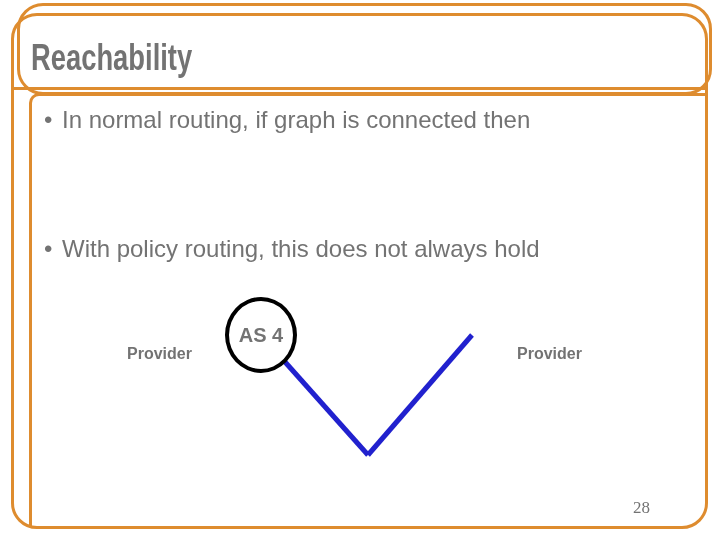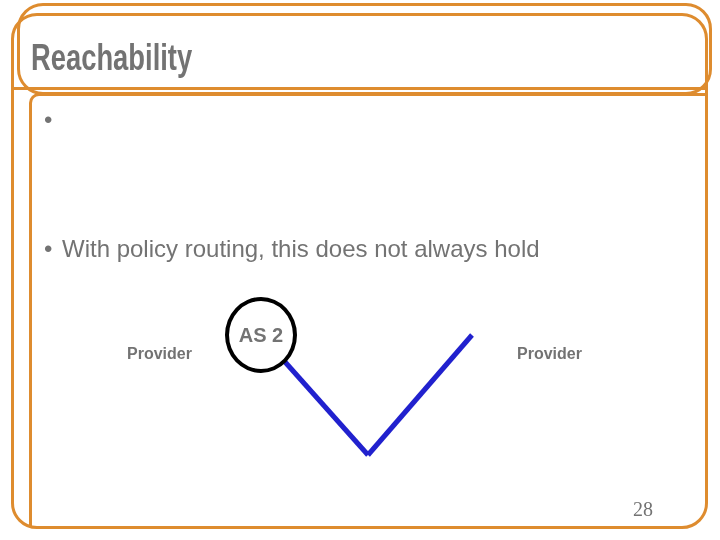--- a/index.html
+++ b/index.html
@@ -53,55 +53,56 @@
   .n-as2{left:333px;top:417px;width:70px;height:76px;}
   .role-label{
     position:absolute;z-index:10;font-size:16px;font-weight:bold;
     line-height:20px;white-space:nowrap;margin-top:19px;
   }
   .r-provider-left{left:127px;top:325px;}
   .r-provider-right{left:517px;top:325px;}
   .r-customer{left:417px;top:448px;}
   .page-number{
     position:absolute;left:633px;top:499px;z-index:6;
-    font-family:"Liberation Serif",serif;font-size:20px;line-height:1;
+    font-family:"Liberation Serif",serif;font-size:17px;line-height:1;
   }
 </style>
 </head>
 <body>
 
 <div id="slide">
 
   <div class="accent-box"></div>
   <div class="main-frame"></div>
   <div class="title-divider"></div>
   <div class="body-rule"></div>
 
   <div class="slide-title">Reachability</div>
 
   <div class="bullet b1">
     <span class="marker">•</span>
     <span class="btext">
+      <span class="bline">In normal routing, if graph is connected then</span>
     </span>
   </div>
 
   <div class="bullet b2">
     <span class="marker">•</span>
     <span class="btext">
       <span class="bline">With policy routing, this does not always hold</span>
     </span>
   </div>
 
   <svg id="edges" viewBox="0 0 720 540">
     <line x1="261" y1="335" x2="368" y2="455" stroke-width="5" stroke="#2121CE"></line>
     <line x1="472" y1="335" x2="368" y2="455" stroke-width="5" stroke="#2121CE"></line>
   </svg>
 
   <div class="as-node n-as1">
-    <span>AS 2</span>
+    <span>AS 4</span>
   </div>
 
   <div class="role-label r-provider-left">Provider</div>
   <div class="role-label r-provider-right">Provider</div>
 
   <div class="page-number">28</div>
 
 </div>
 
 </body></html>

